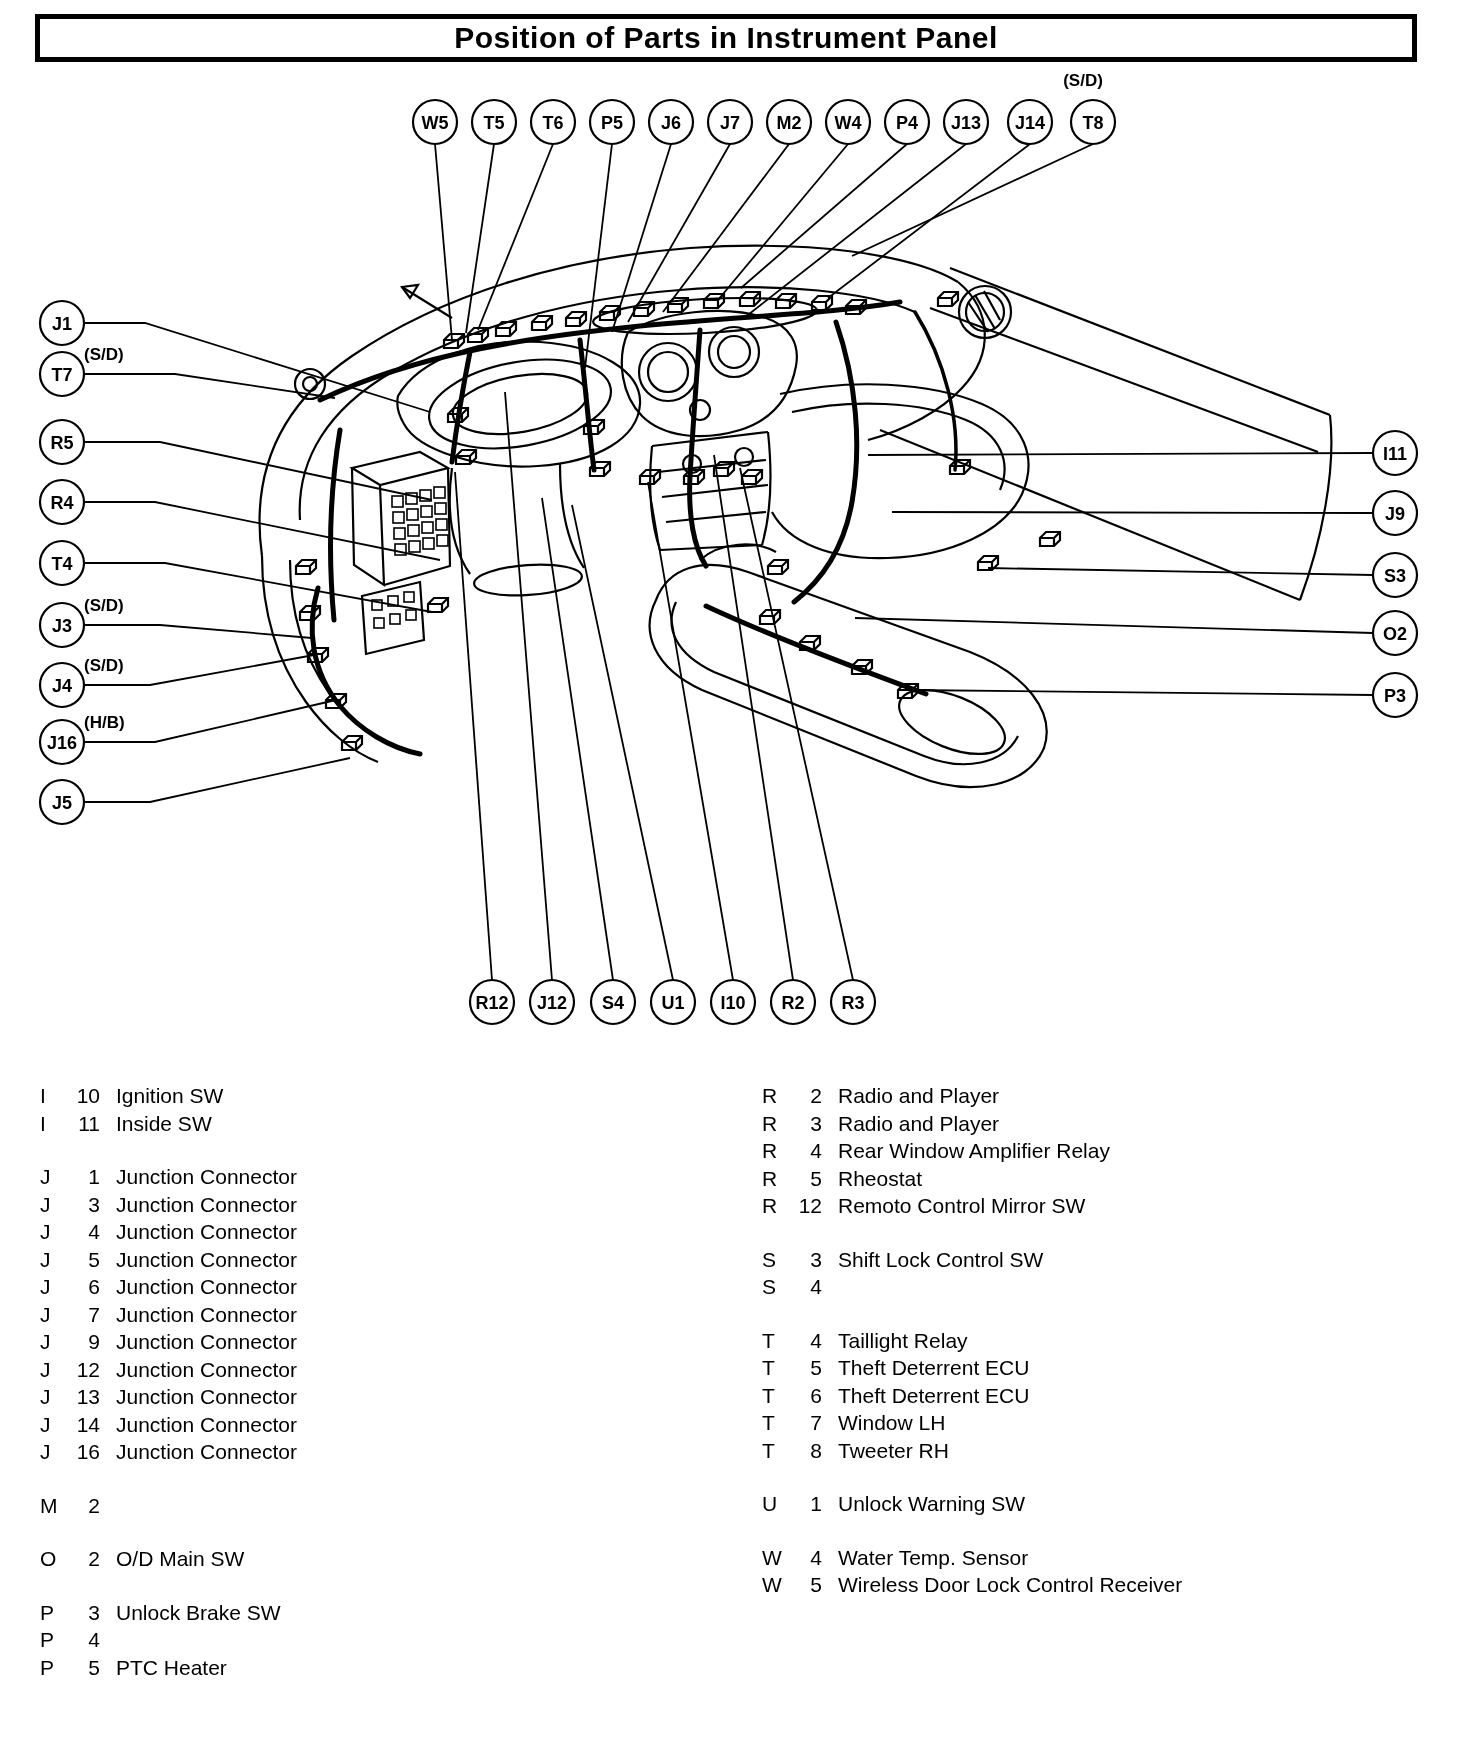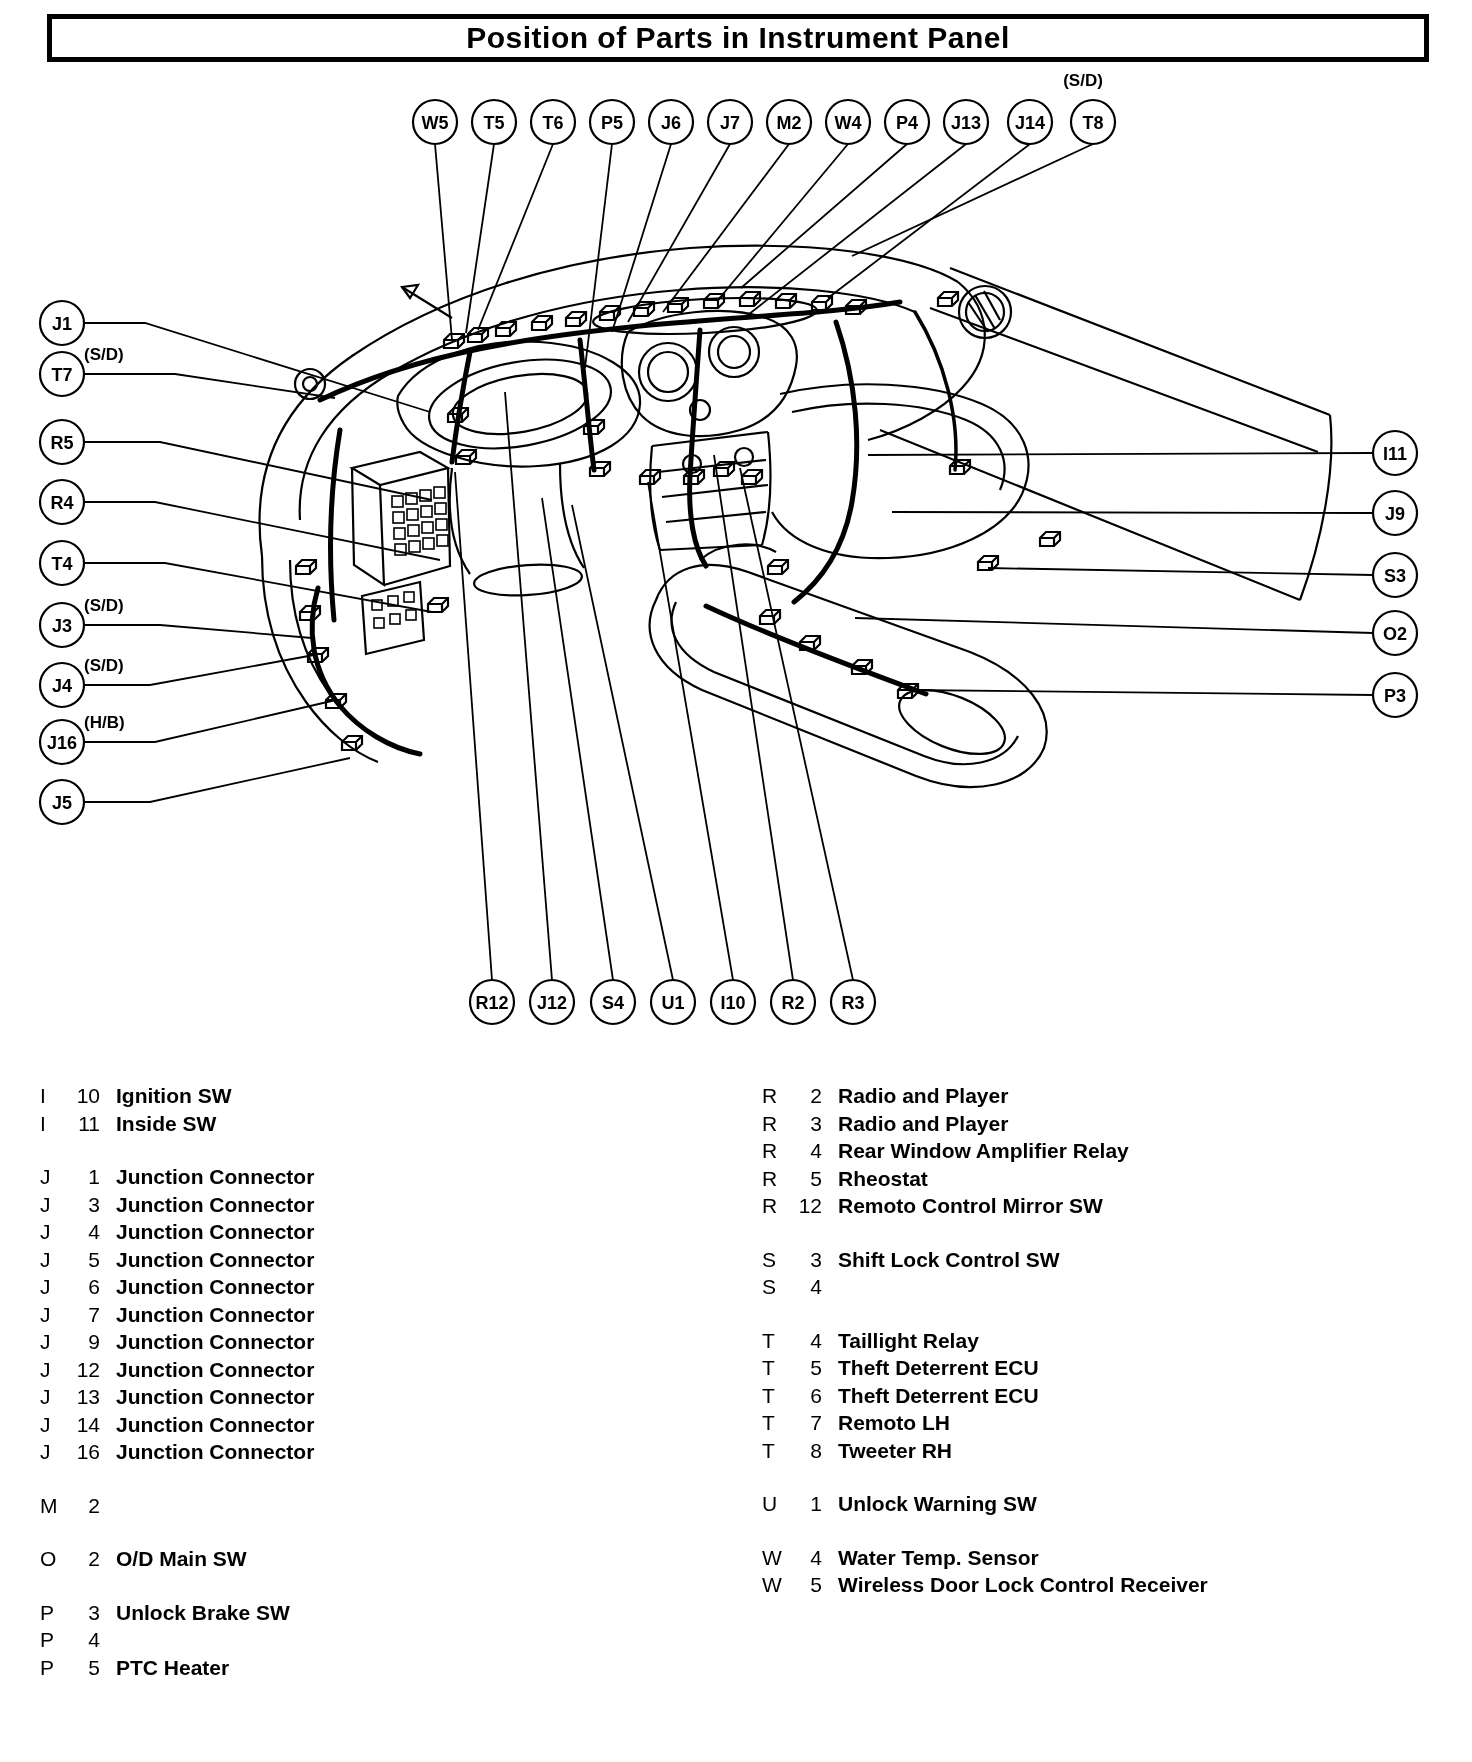--- a/index.html
+++ b/index.html
@@ -1,37 +1,37 @@
 <!DOCTYPE html>
 <html><head>
 <meta charset="utf-8">
 <style>
   html,body{margin:0;padding:0;background:#fff;}
   #page{position:relative;width:1472px;height:1762px;background:#fff;color:#000;
         font-family:"Liberation Sans",sans-serif;overflow:hidden;}
-  #title-box{position:absolute;left:47px;top:14px;width:1372px;height:38px;
+  #title-box{position:absolute;left:35px;top:14px;width:1372px;height:38px;
              border:5px solid #000;display:flex;align-items:center;justify-content:center;}
   #title-box .t{font-size:30px;font-weight:bold;letter-spacing:0.5px;}
   #diagram{position:absolute;left:0;top:0;}
   #diagram path,#diagram ellipse,#diagram circle{fill:none;stroke:#000;stroke-width:2.2;}
   #diagram .hz{stroke-width:5;stroke-linecap:round;}
   #diagram .hz4{stroke-width:3.5;stroke-linecap:round;}
   #diagram rect{fill:#fff;stroke:#000;stroke-width:1.6;}
   #diagram text{stroke:none;fill:#000;}
   .clabel{font-family:"Liberation Sans",sans-serif;font-size:18px;font-weight:bold;}
   .cnote{font-family:"Liberation Sans",sans-serif;font-size:17px;font-weight:bold;}
   .legend-col{position:absolute;top:1082px;}
   #legend-left{left:40px;width:640px;}
   #legend-right{left:762px;width:680px;}
   .lrow{display:grid;grid-template-columns:26px 34px 16px auto;line-height:27.5px;
         font-size:21px;}
   .lrow.gap{margin-top:26px;}
   .ll{text-align:left;}
   .ln{text-align:right;}
-  .lt{grid-column:4;font-weight:bold;}
+  .lt{grid-column:4;}
 </style>
 </head>
 <body>
 
 <div id="page">
 
   <div id="title-box">
     <span class="t">Position of Parts in Instrument Panel</span>
   </div>
 
@@ -478,21 +478,21 @@
         <span class="lt">Theft Deterrent ECU</span>
       </div>
       <div class="lrow">
         <span class="ll">T</span>
         <span class="ln">6</span>
         <span class="lt">Theft Deterrent ECU</span>
       </div>
       <div class="lrow">
         <span class="ll">T</span>
         <span class="ln">7</span>
-        <span class="lt">Remoto LH</span>
+        <span class="lt">Window LH</span>
       </div>
       <div class="lrow">
         <span class="ll">T</span>
         <span class="ln">8</span>
         <span class="lt">Tweeter RH</span>
       </div>
       <div class="lrow gap">
         <span class="ll">U</span>
         <span class="ln">1</span>
         <span class="lt">Unlock Warning SW</span>

